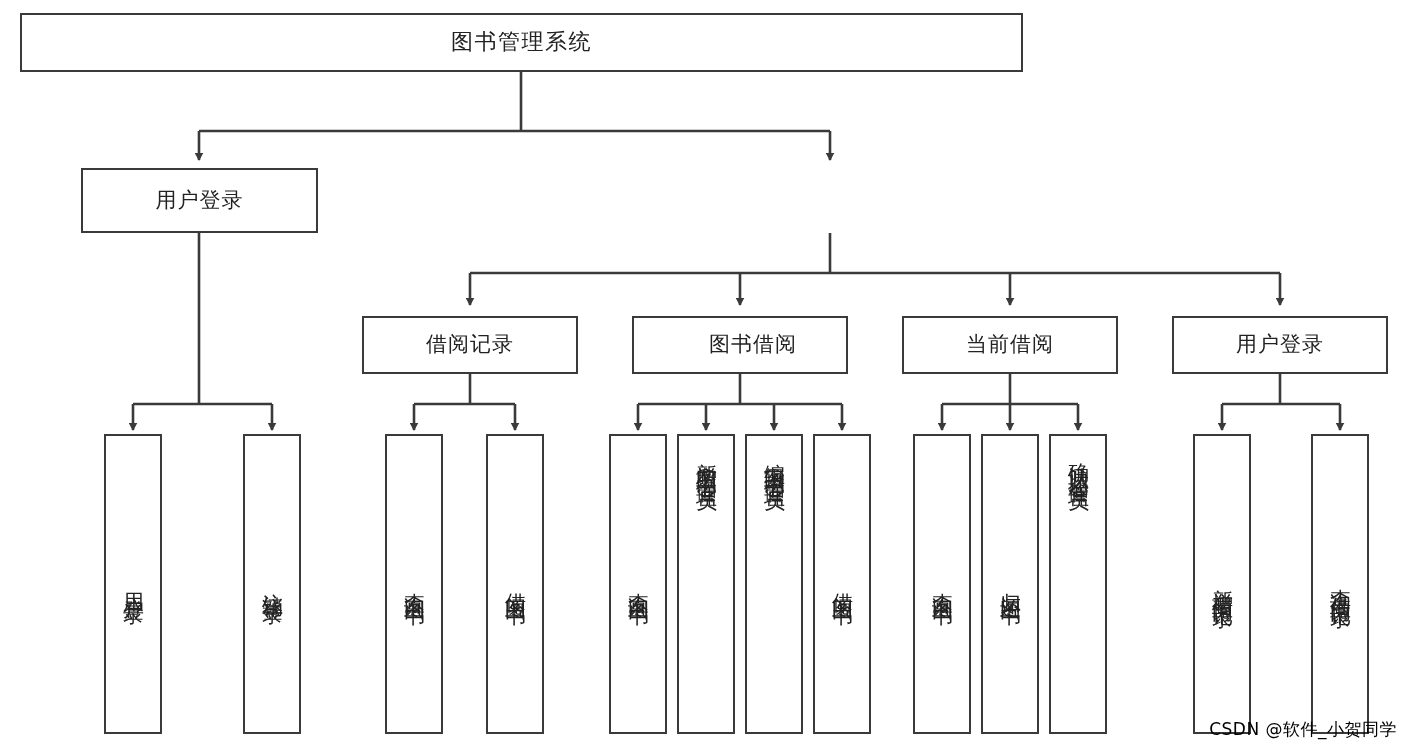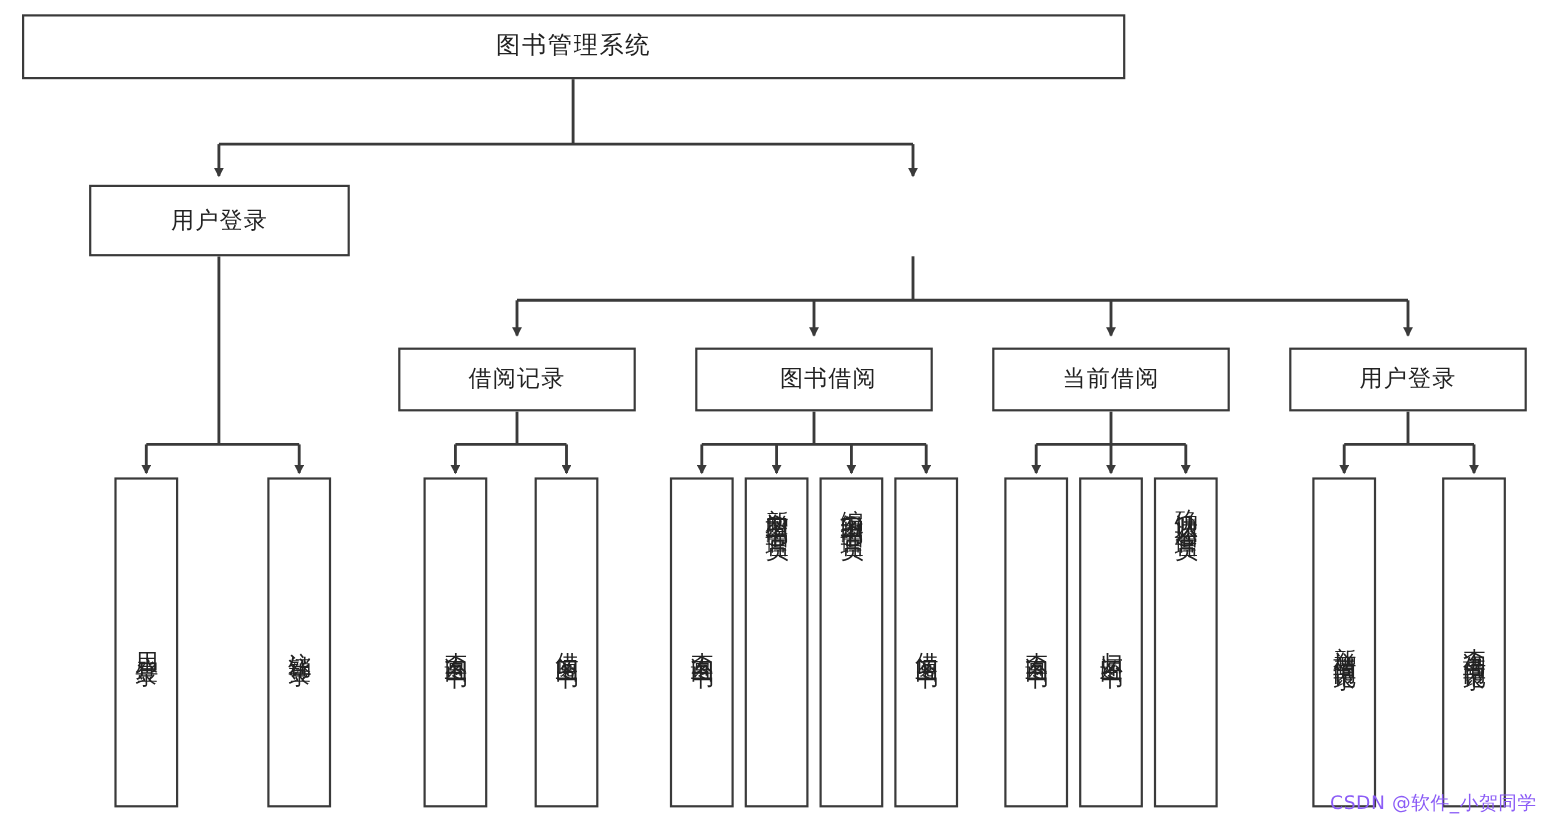--- a/index.html
+++ b/index.html
@@ -65,21 +65,21 @@
   }
   .node-box.vert.centered {
     align-items: center;
     padding-top: 0;
   }
   #watermark {
     position: absolute;
     right: 8px;
     bottom: 6px;
     font-size: 17px;
-    color: #8b5cf6;
+    color: #000000;
     letter-spacing: 0.5px;
     white-space: nowrap;
     pointer-events: none;
   }
 </style>
 </head>
 <body>
 
 <div id="diagram-root">
 

